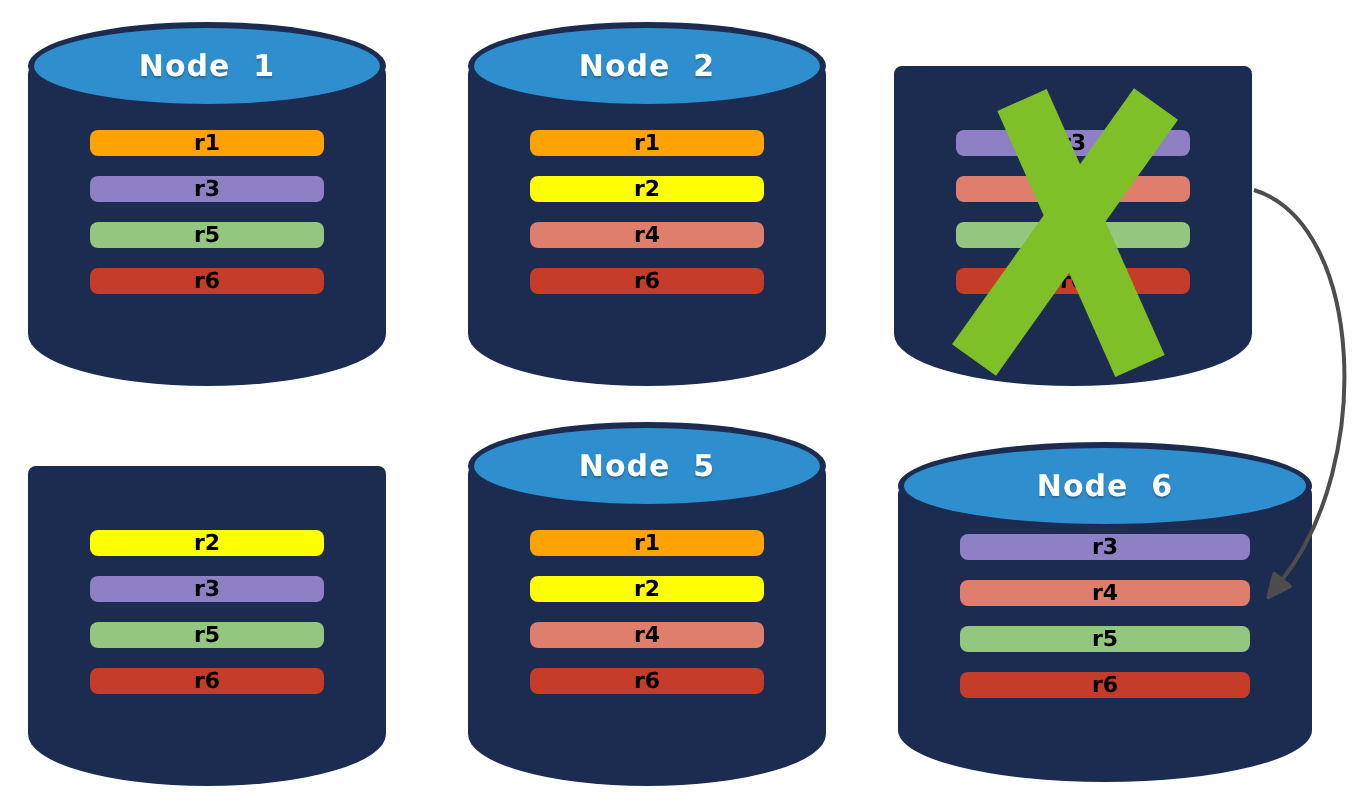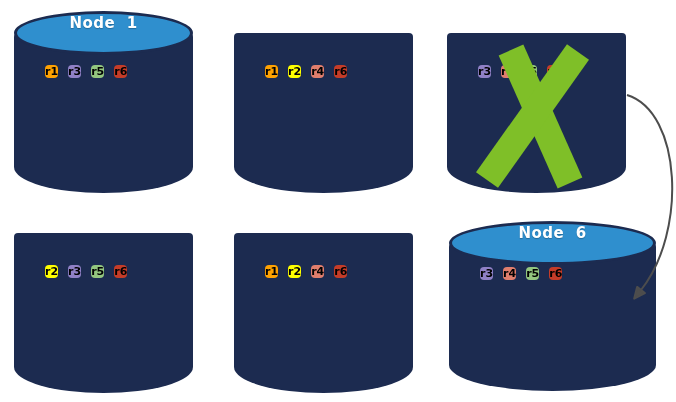--- a/index.html
+++ b/index.html
@@ -31,36 +31,37 @@
   .cyl-top {
     position: absolute;
     left: 0; top: 0;
     width: 100%;
     height: 44px;
     box-sizing: border-box;
     background: #2f8fce;
     border: 3px solid #1c2b50;
     border-radius: 50%;
     display: flex;
+    align-items: center;
     justify-content: center;
   }
   .node-title {
     color: #ffffff;
     font-weight: bold;
     font-size: 15px;
     letter-spacing: 0.5px;
     white-space: pre;
     text-shadow: 0 1px 1px rgba(0,0,0,0.25);
   }
   .bars {
     position: absolute;
     left: 31px; right: 31px;
     top: 54px;
     display: flex;
-    flex-direction: row;
+    flex-direction: column;
     gap: 10px;
   }
   .node.short .bars { top: 46px; }
   .bar {
     height: 13px;
     border-radius: 4px;
     display: flex;
     align-items: center;
     justify-content: center;
   }
@@ -109,20 +110,23 @@
           <span>r5</span>
         </div>
       <div class="bar" style="background: rgb(197, 60, 40);">
           <span>r6</span>
         </div>
     </div>
   </div>
 
   <div class="node" style="left:234px;top:11px">
     <div class="cyl-body"></div>
+    <div class="cyl-top">
+      <span class="node-title">Node  2</span>
+    </div>
     <div class="bars">
       <div class="bar" style="background: rgb(255, 162, 2);">
           <span>r1</span>
         </div>
       <div class="bar" style="background: rgb(255, 255, 0);">
           <span>r2</span>
         </div>
       <div class="bar" style="background: rgb(224, 126, 109);">
           <span>r4</span>
         </div>
@@ -167,20 +171,23 @@
           <span>r5</span>
         </div>
       <div class="bar" style="background: rgb(197, 60, 40);">
           <span>r6</span>
         </div>
     </div>
   </div>
 
   <div class="node" style="left:234px;top:211px">
     <div class="cyl-body"></div>
+    <div class="cyl-top">
+      <span class="node-title">Node  5</span>
+    </div>
     <div class="bars">
       <div class="bar" style="background: rgb(255, 162, 2);">
           <span>r1</span>
         </div>
       <div class="bar" style="background: rgb(255, 255, 0);">
           <span>r2</span>
         </div>
       <div class="bar" style="background: rgb(224, 126, 109);">
           <span>r4</span>
         </div>

